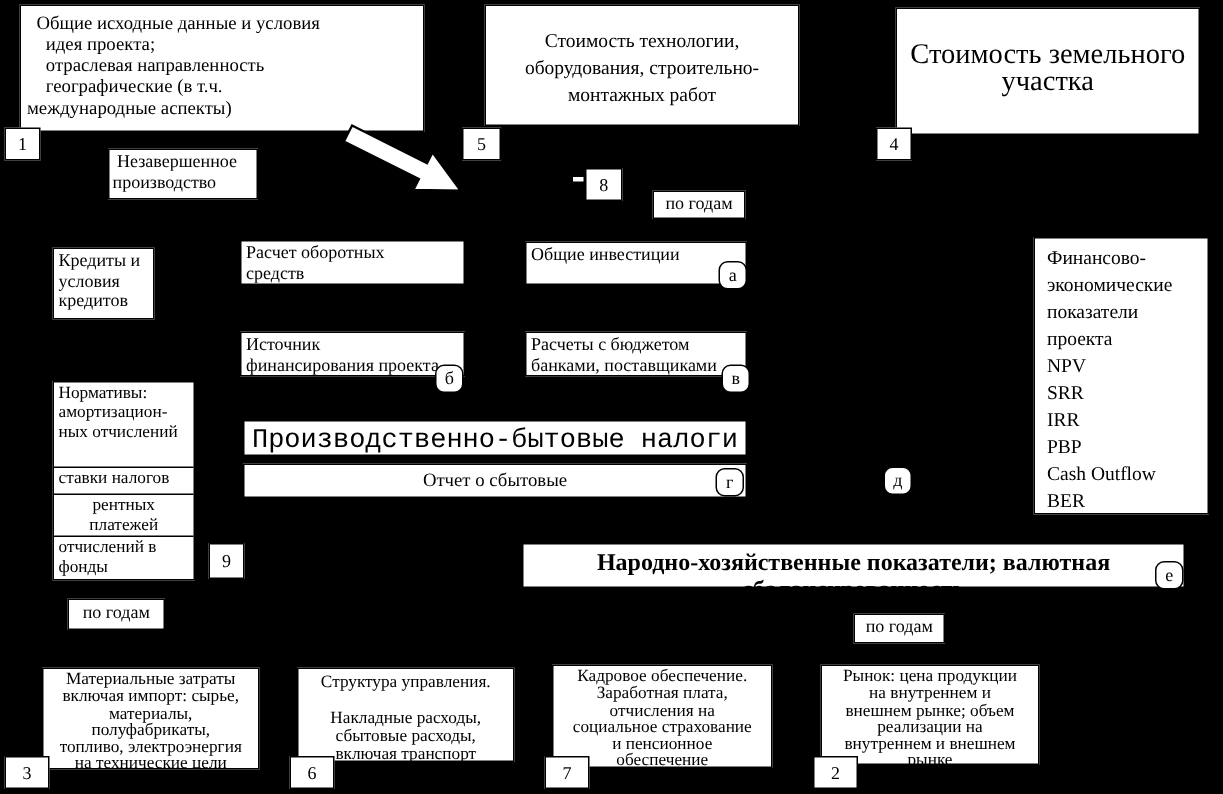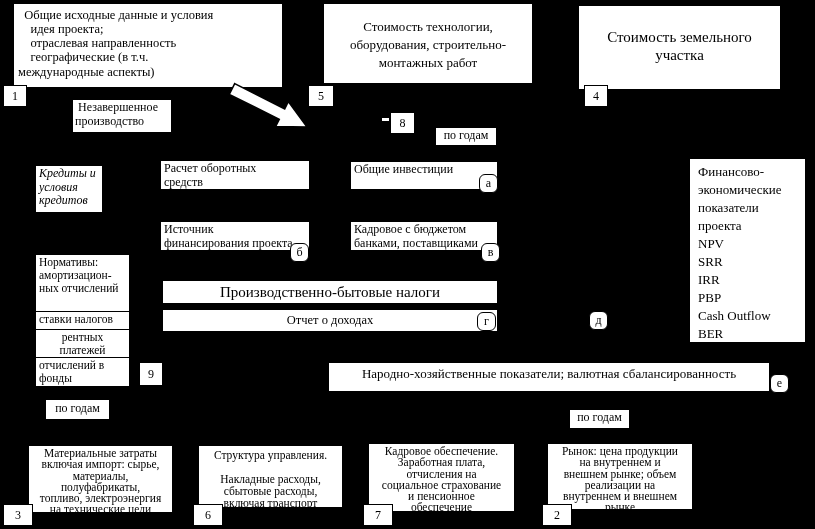--- a/index.html
+++ b/index.html
@@ -41,48 +41,48 @@
   <div class="tag" style="left:3px;top:85px;width:24px;height:22px;">1</div>
 
   <div class="box" style="left:72px;top:99px;width:100px;height:34px;padding:1px 2px;"><span> Незавершенное
 производство</span></div>
 
   <div class="box center" style="left:323px;top:3px;width:210px;height:81px;padding-top:14px;font-size:13px;line-height:18px;"><span>Стоимость технологии,
 оборудования, строительно-
 монтажных работ</span></div>
   <div class="tag" style="left:308px;top:85px;width:26px;height:22px;">5</div>
 
-  <div class="box center" style="left:578px;top:5px;width:203px;height:85px;padding-top:22px;font-size:15px;line-height:18px;"><span>Стоимость земельного
+  <div class="box center" style="left:597px;top:5px;width:203px;height:85px;padding-top:22px;font-size:19px;line-height:18px;"><span>Стоимость земельного
 участка</span></div>
   <div class="tag" style="left:584px;top:85px;width:24px;height:22px;">4</div>
 
   <div class="tag" style="left:390px;top:112px;width:25px;height:22px;">8</div>
   <div class="box center" style="left:435px;top:127px;width:62px;height:19px;padding-top:1px;">по годам</div>
 
-  <div class="box" style="left:35px;top:165px;width:68px;height:48px;padding:1px 3px;font-style:italic;"><span>Кредиты и
+  <div class="box" style="left:35px;top:165px;width:68px;height:48px;padding:1px 3px;"><span>Кредиты и
 условия
 кредитов</span></div>
 
   <div class="box" style="left:160px;top:160px;width:150px;height:30px;padding:1px 3px;"><span>Расчет оборотных
 средств</span></div>
 
   <div class="box" style="left:350px;top:161px;width:148px;height:29px;padding:1px 3px;"><span>Общие инвестиции</span></div>
   <div class="tag round" style="left:479px;top:174px;width:19px;height:19px;">а</div>
 
   <div class="box" style="left:160px;top:221px;width:150px;height:30px;padding:1px 3px;"><span>Источник
 финансирования проекта</span></div>
   <div class="tag round" style="left:290px;top:243px;width:19px;height:19px;">б</div>
 
-  <div class="box" style="left:350px;top:221px;width:148px;height:30px;padding:1px 3px;"><span>Кадровое с бюджетом
+  <div class="box" style="left:350px;top:221px;width:148px;height:30px;padding:1px 3px;"><span>Расчеты с бюджетом
 банками, поставщиками</span></div>
   <div class="tag round" style="left:481px;top:243px;width:19px;height:19px;">в</div>
 
-  <div class="box center" style="left:162px;top:280px;width:336px;height:24px;padding-top:3px;font-size:15px;"><span>Производственно-бытовые налоги</span></div>
+  <div class="box center" style="left:162px;top:280px;width:336px;height:24px;padding-top:3px;font-size:18px;font-family:Liberation Mono, monospace;"><span>Производственно-бытовые налоги</span></div>
 
-  <div class="box center" style="left:162px;top:309px;width:336px;height:23px;padding-top:3px;font-size:12.5px;"><span>Отчет о доходах</span></div>
+  <div class="box center" style="left:162px;top:309px;width:336px;height:23px;padding-top:3px;font-size:12.5px;"><span>Отчет о сбытовые</span></div>
   <div class="tag round" style="left:477px;top:312px;width:19px;height:19px;">г</div>
 
   <div class="tag round" style="left:589px;top:311px;width:19px;height:19px;">д</div>
 
   <div class="box" style="left:689px;top:158px;width:117px;height:185px;padding:4px 4px 0 8px;font-size:13px;line-height:18px;"><span>Финансово-
 экономические
 показатели
 проекта
 NPV
 SRR
@@ -97,21 +97,21 @@
 ных отчислений</div>
     <div class="norm-row" style="height:18px;">ставки налогов</div>
     <div class="norm-row" style="height:28px;text-align:center;">рентных
 платежей</div>
     <div class="norm-row" style="height:29px;">отчислений в
 фонды</div>
   </div>
   <div class="tag" style="left:139px;top:362px;width:24px;height:24px;">9</div>
   <div class="box center" style="left:45px;top:399px;width:65px;height:21px;padding-top:2px;">по годам</div>
 
-  <div class="box center" style="left:328px;top:362px;width:442px;height:30px;padding-top:4px;font-size:13px;"><span>Народно-хозяйственные показатели; валютная сбалансированность</span></div>
+  <div class="box center" style="left:348px;top:362px;width:442px;height:30px;padding-top:4px;font-size:16px;font-weight:bold;"><span>Народно-хозяйственные показатели; валютная сбалансированность</span></div>
   <div class="tag round" style="left:770px;top:374px;width:19px;height:19px;">е</div>
   <div class="box center" style="left:569px;top:409px;width:61px;height:20px;padding-top:1px;">по годам</div>
 
   <div class="box center" style="left:28px;top:445px;width:145px;height:68px;padding-top:2px;font-size:11.5px;line-height:11.3px;"><span>Материальные затраты
 включая импорт: сырье,
 материалы,
 полуфабрикаты,
 топливо, электроэнергия
 на технические цели</span></div>
   <div class="tag" style="left:3px;top:504px;width:30px;height:22px;">3</div>

